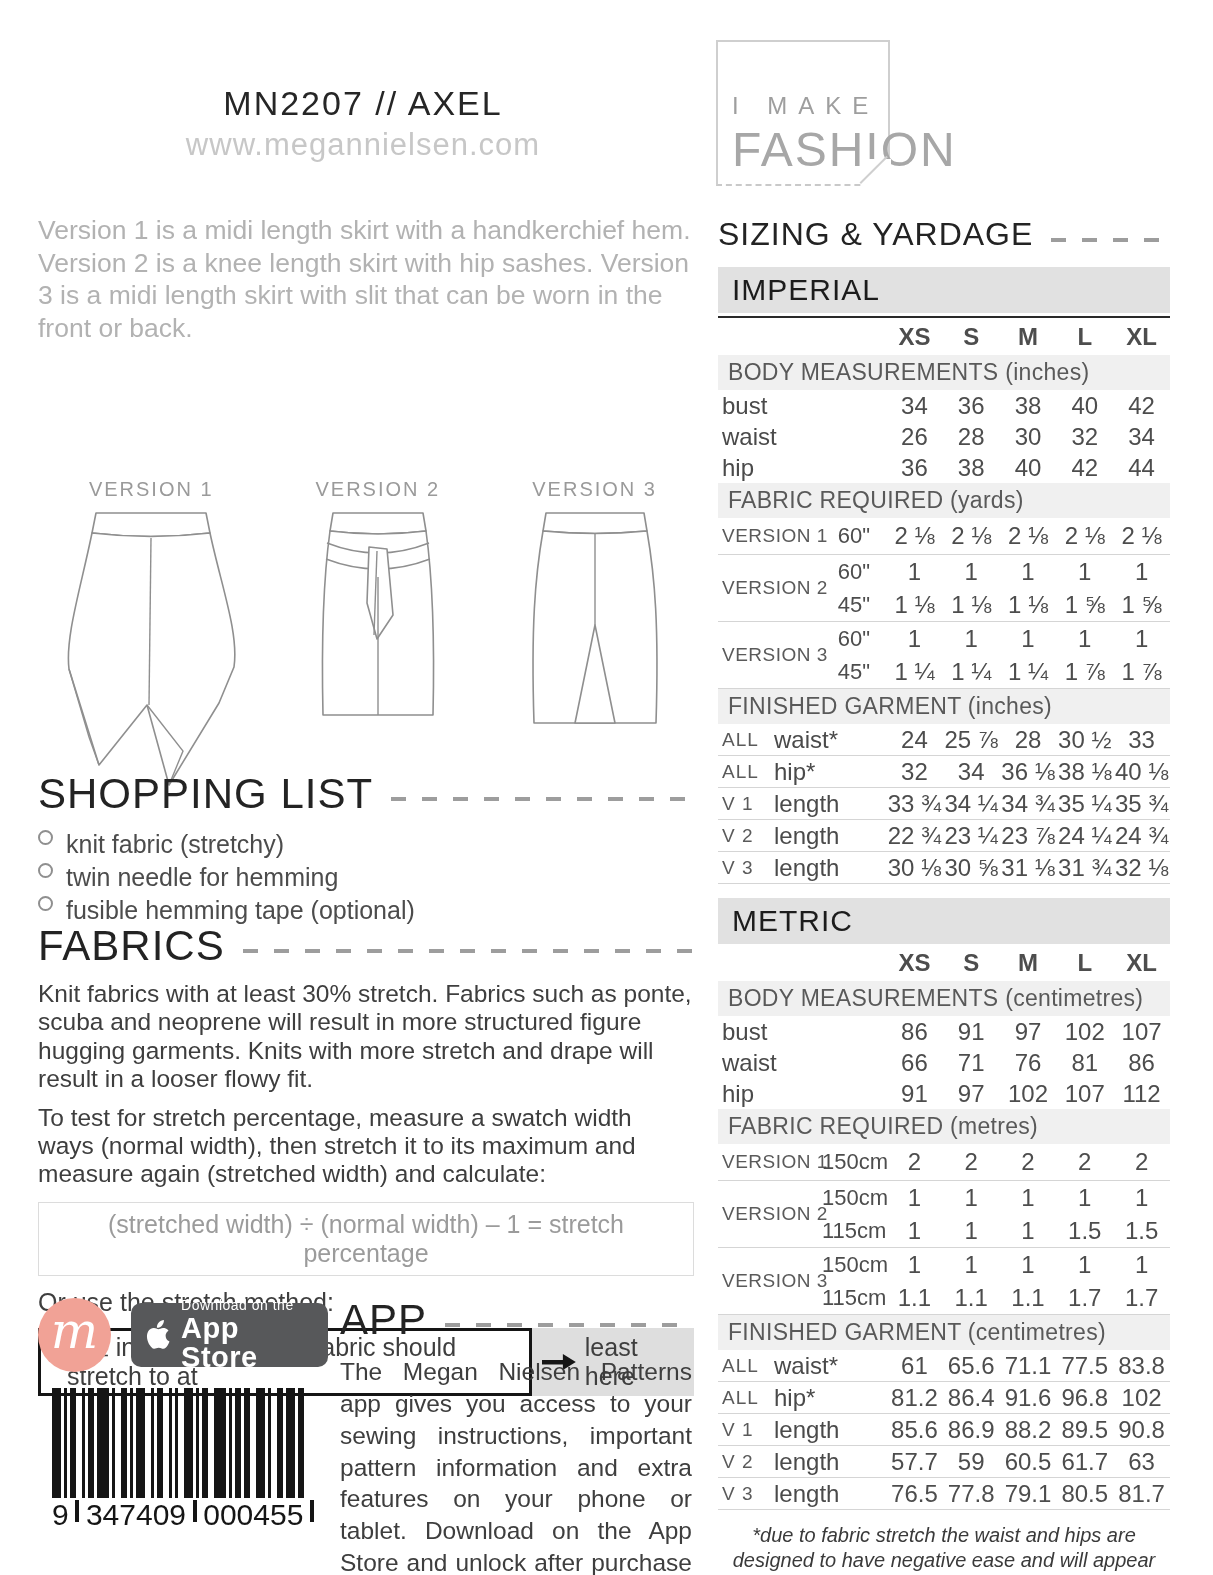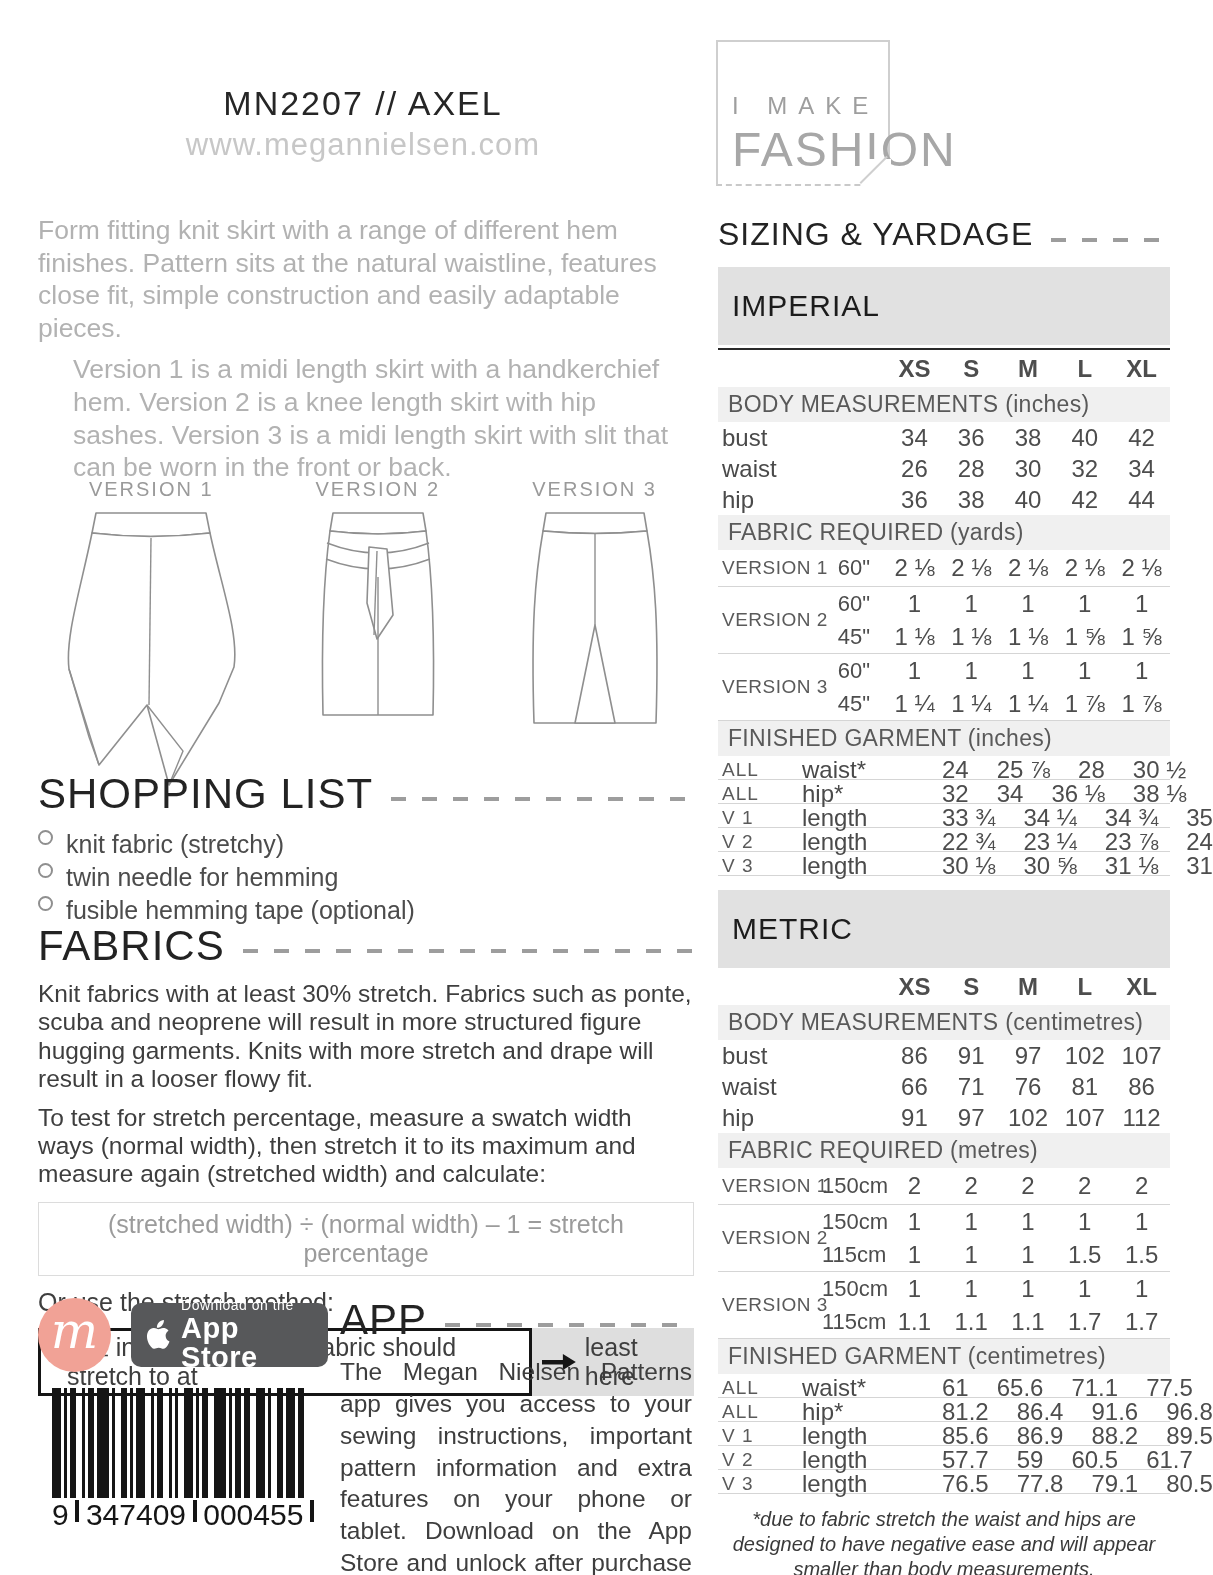--- a/index.html
+++ b/index.html
@@ -72,32 +72,32 @@
     font-size:30px; color:#151515; margin-top:0px; }
   .guard { width:4px; height:22px; background:#151515; margin-top:2px; }
   
   .app-block { position:absolute; left:340px; top:1296px; width:352px; }
   .app-block .htxt { font-size:42px; }
   .app-text { margin-top:12px; font-size:24.5px; line-height:1.3; color:#3e3e3e; text-align:justify; }
   
   .right-col { position:absolute; left:718px; top:216px; width:452px; }
   .sizing-head .htxt { font-size:32px; }
   .band { margin-top:14px; background:#e1e1e1; color:#1c1c1c; font-size:30px;
-    letter-spacing:1px; padding:22px 14px; }
+    letter-spacing:1px; padding:6px 14px; }
   .blackline { height:2px; background:#2a2a2a; margin-top:3px; }
   .trow { display:grid; grid-template-columns:168px repeat(5,1fr); align-items:center; height:31px; }
   .sizesrow { height:37px; }
   .szc { font-weight:bold; font-size:23px; color:#141414; }
   .subband { background:#f0f0f0; color:#595959; font-size:23px; padding:4px 10px; letter-spacing:0.3px; }
   .rowlabel { font-size:24px; color:#4a4a4a; padding-left:4px; white-space:nowrap; }
   .vcell { text-align:center; font-size:24px; color:#4d4d4d; white-space:nowrap; }
   .frow { display:grid; grid-template-columns:104px 64px repeat(5,1fr); align-items:center; }
   .flabel { font-size:19px; color:#5a5a5a; letter-spacing:0.5px; padding-left:4px; align-self:center; white-space:nowrap; }
   .wcell { font-size:22px; }
-  .finrow { display:grid; grid-template-columns:52px 116px repeat(5,1fr); height:24px; align-items:center;gap:28px; }
+  .finrow { display:grid; grid-template-columns:52px 116px repeat(5,1fr); height:32px; align-items:center; }
   .fver { font-size:19px; color:#5a5a5a; letter-spacing:1px; padding-left:4px; white-space:nowrap; }
   .sep { border-bottom:1px solid #d5d5d5; }
   .metric-block { margin-top:2px; }
   .footnote { margin-top:13px; text-align:center; font-style:italic; font-size:20px;
     line-height:1.25; color:#3a3a3a; }
 </style>
 </head>
 <body>
 
 <div class="page">
@@ -106,21 +106,20 @@
     <div class="pattern-code">MN2207 // AXEL</div>
     <div class="website">www.megannielsen.com</div>
   </div>
   <div class="logo-box">
     <div class="logo-line1">I MAKE</div>
     <div class="logo-line2">FASHION</div>
     <div class="logo-fold"></div>
   </div>
 
   <div class="desc">
-    <p>Form fitting knit skirt with a range of different hem finishes. Pattern sits at the natural waistline, features close fit, simple construction and easily adaptable pieces.</p>
     <p>Version 1 is a midi length skirt with a handkerchief hem. Version 2 is a knee length skirt with hip sashes. Version 3 is a midi length skirt with slit that can be worn in the front or back.</p>
   </div>
 
   <div class="versions">
     <div class="vfig v1">
       <div class="vlabel">VERSION 1</div>
       <svg width="200" height="280" viewBox="0 0 200 280">
         <path class="sketch" d="M45,6 L155,6 L159,26 Q100,33 41,26 Z"></path>
         <path class="sketch" d="M41,26 C30,80 14,130 18,162 L48,258 L96,198 L118,278 L168,196 L183,160 C188,126 170,78 159,26 Q100,33 41,26 Z"></path>
         <path class="sketch-line" d="M96,198 L132,244 L118,278"></path>

